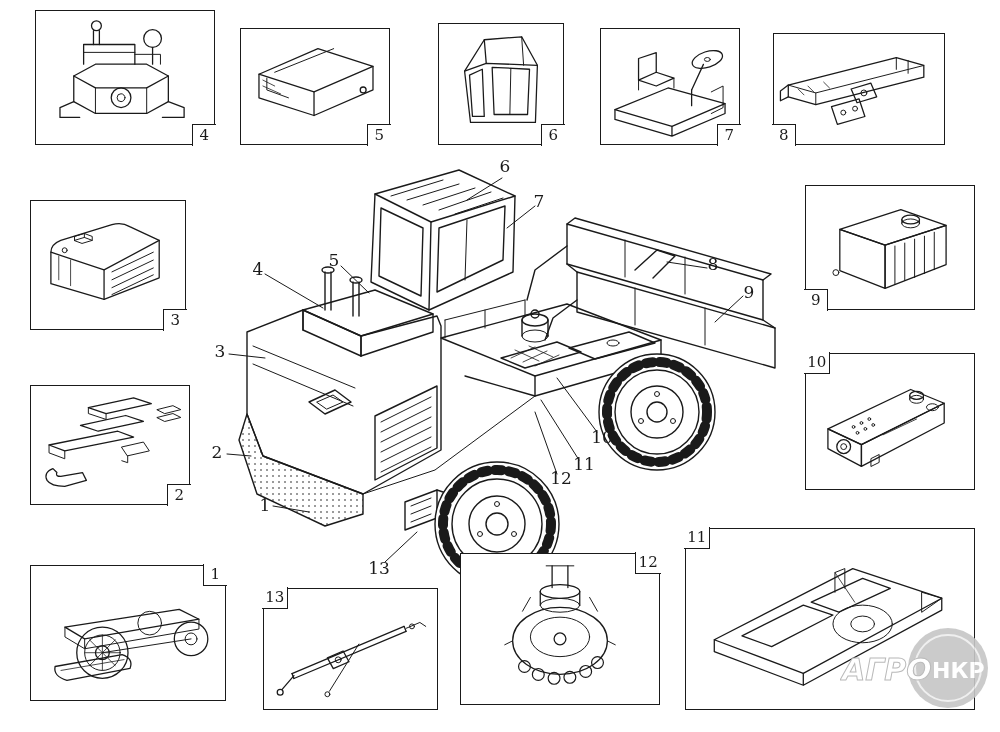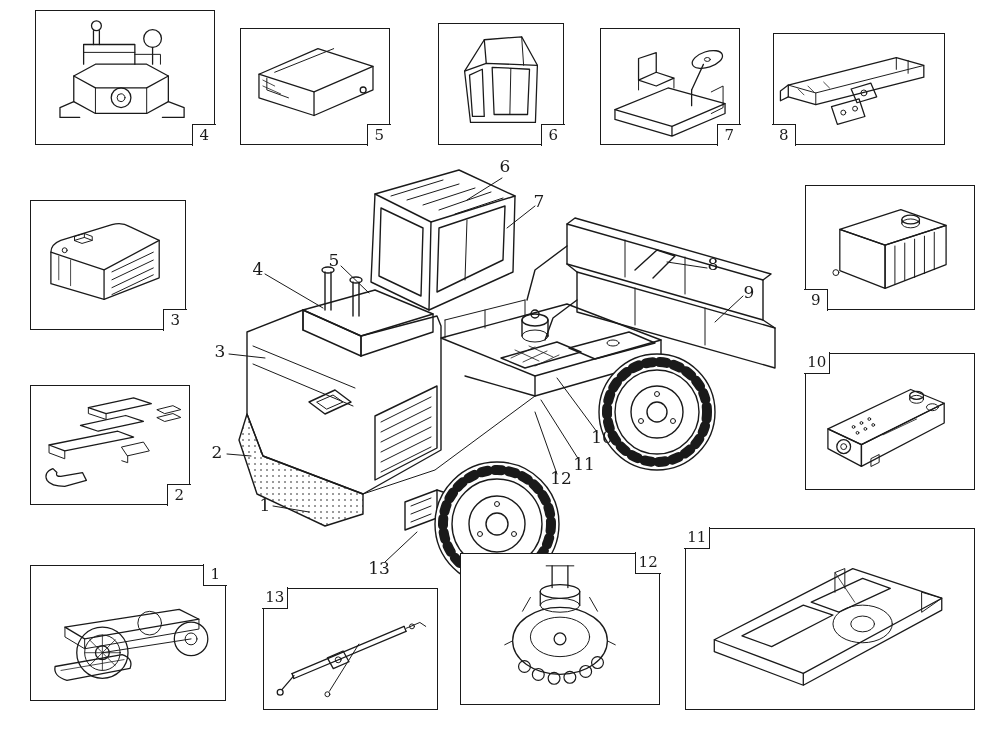--- a/index.html
+++ b/index.html
@@ -399,14 +399,22 @@
         <circle cx="94" cy="126" r="6" stroke-width="1.2"></circle>
         <circle cx="110" cy="125" r="6" stroke-width="1.2"></circle>
         <circle cx="126" cy="119" r="6" stroke-width="1.2"></circle>
         <circle cx="138" cy="110" r="6" stroke-width="1.2"></circle>
         <path d="M52 88 L44 92 M148 88 L156 92" stroke-width="1"></path>
       </g>
     </svg>
     <span class="tag tag-tr">12</span>
   </div>
 
+  <div class="watermark">
+    <svg viewBox="0 0 155 92" width="155" height="92">
+      <circle cx="108" cy="46" r="40" fill="#c6c6c6"></circle>
+      <circle cx="108" cy="46" r="33" fill="none" stroke="#ffffff" stroke-width="2" opacity="0.7"></circle>
+      <text x="2" y="58" font-family="'DejaVu Sans',sans-serif" font-size="30" font-weight="bold" font-style="italic" fill="#ffffff" stroke="#b2b2b2" stroke-width="1" aria-label="АГРО">АГРО</text>
+      <text x="92" y="56" font-family="'DejaVu Sans',sans-serif" font-size="22" font-weight="bold" fill="#ffffff" aria-label="НКР">НКР</text>
+    </svg>
+  </div>
 
 </div>
 
 </body></html>

